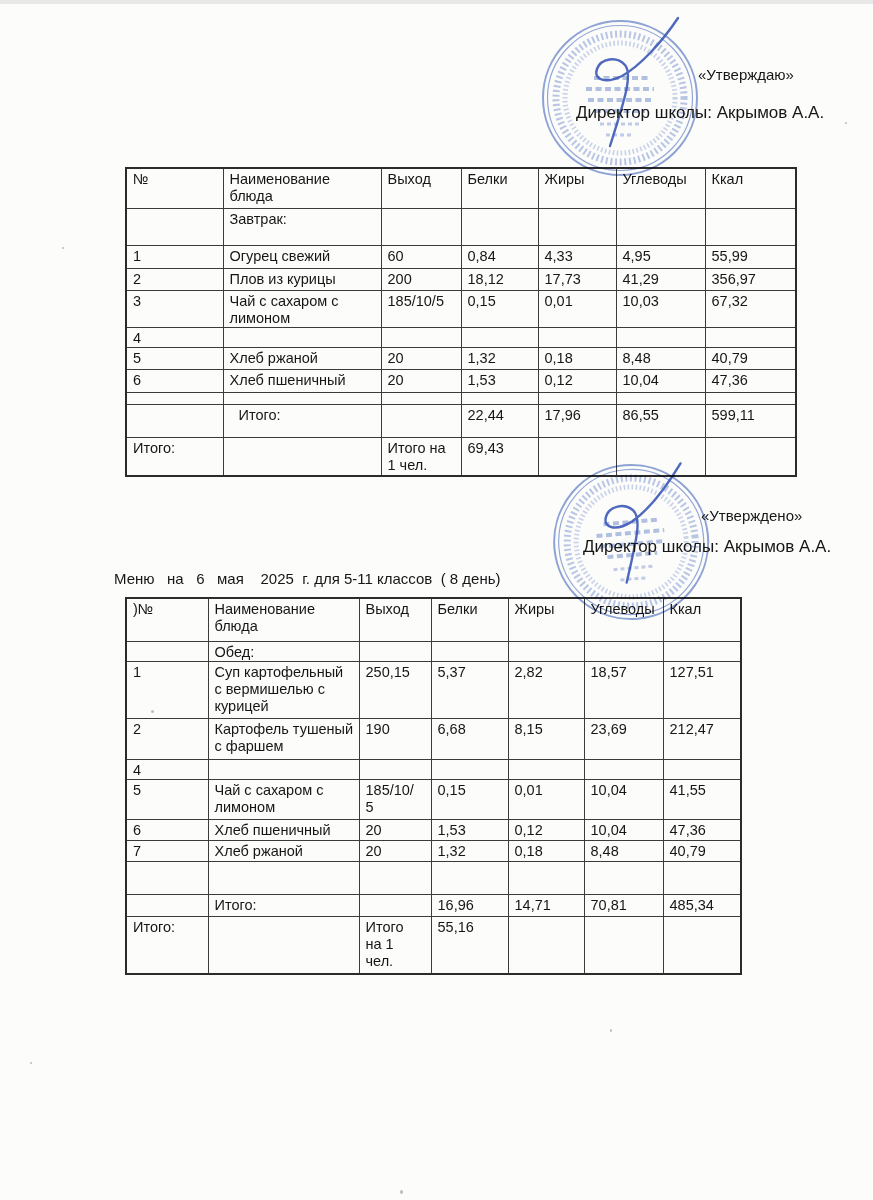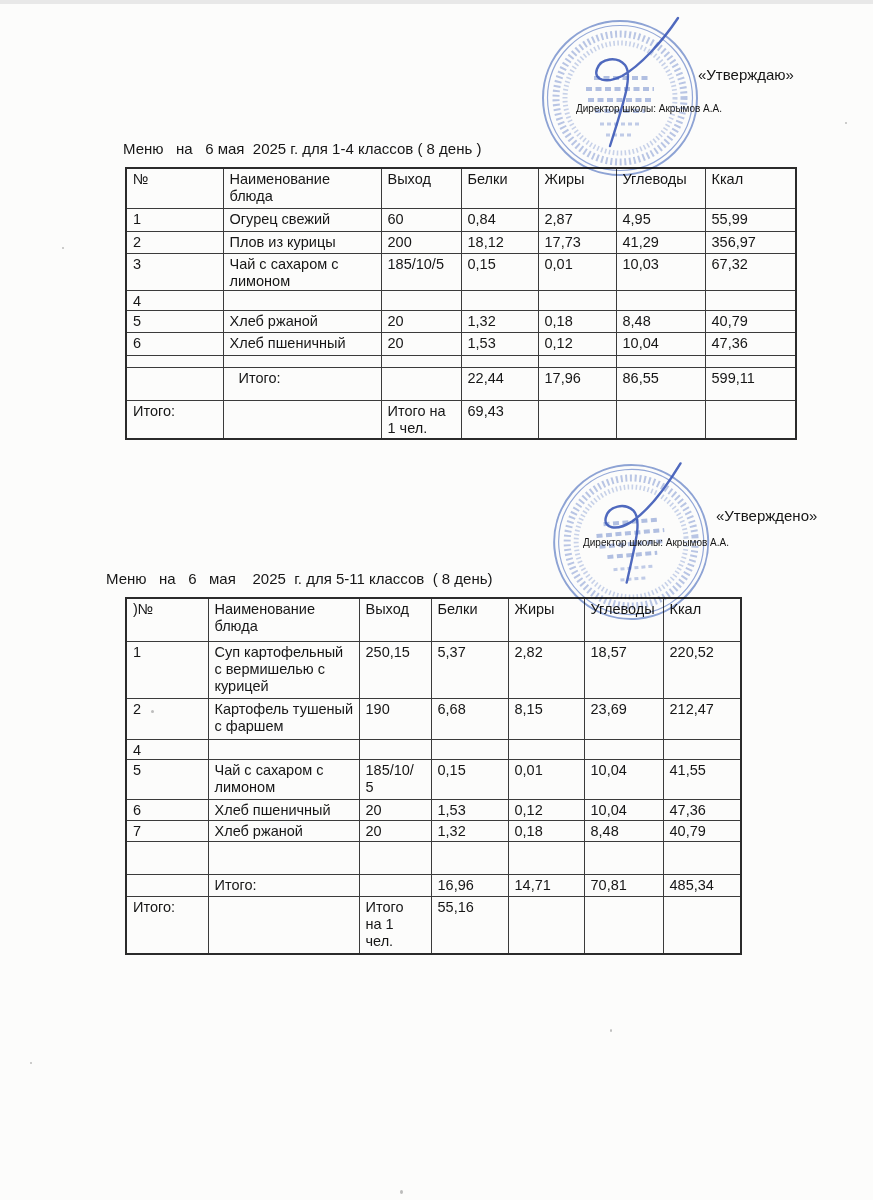--- a/index.html
+++ b/index.html
@@ -1,26 +1,26 @@
 <!DOCTYPE html>
 <html><head>
 <meta charset="utf-8">
 <style>
   html,body{margin:0;padding:0;background:#e8e8e8;}
   .sheet{position:relative;width:873px;height:1200px;background:#fcfcfb;overflow:hidden;
          font-family:"Liberation Sans",sans-serif;color:#1a1a1a;margin:4px auto;}
   .abs{position:absolute;}
   .title{font-size:15px;white-space:pre-wrap;color:#161616;}
   .quote{font-size:15px;color:#161616;z-index:4;}
-  .director{font-size:10px;color:#161616;z-index:4;}
+  .director{font-size:17px;color:#161616;z-index:4;}
   .title1{left:123px;top:136px;}
-  .title2{left:106px;top:566px;text-align:right;}
+  .title2{left:114px;top:566px;text-align:right;}
   .quote1{left:698px;top:62px;}
   .dir1{left:576px;top:99px;}
-  .quote2{left:716px;top:503px;}
+  .quote2{left:701px;top:503px;}
   .dir2{left:583px;top:533px;}
   .tbl{z-index:2;}
   .t1{left:125px;top:163px;}
   .t2{left:125px;top:593px;}
   table{border-collapse:collapse;table-layout:fixed;border:2px solid #2b2b2b;background:transparent;}
   .t1 table{width:670px;}
   .t2 table{width:615px;}
   td,th{border:1.4px solid #3b3b3b;font-weight:normal;text-align:left;vertical-align:top;
         padding:2px 5px 0 6px;font-size:14.5px;line-height:1.18;overflow:hidden;color:#161616;}
   .pad14{padding-left:15px;}
@@ -61,21 +61,20 @@
   </svg>
 
   <svg class="stamp stamp2" width="164" height="164" viewBox="0 0 164 164">
     <use href="#stampg"></use>
     <path d="M138,10 C122,32 102,54 84,64 C68,72 55,68 59,57 C63,46 79,44 87,53 C95,63 86,86 74,124" fill="none" stroke="#2d4cb5" stroke-width="2.4" stroke-linecap="round" opacity="0.9"></path>
   </svg>
 
   <div class="abs quote quote1">«Утверждаю»</div>
   <div class="abs director dir1">Директор школы: Акрымов А.А.</div>
 
-  <div class="abs title title1">Меню   на   6 мая  2025 г. для 1-4 классов ( 8 день )</div>
 
   <div class="abs tbl t1">
     <table>
       <colgroup>
         <col style="width:97px">
           <col style="width:158px">
           <col style="width:80px">
           <col style="width:77px">
         <col style="width:78px">
           <col style="width:89px">
@@ -84,26 +83,35 @@
       <tbody>
           <tr style="height:40px">
         <th>№</th>
         <th>Наименование блюда</th>
         <th>Выход</th>
         <th>Белки</th>
         <th>Жиры</th>
         <th>Углеводы</th>
         <th>Ккал</th>
       </tr>
+      <tr style="height:37px">
+        <td></td>
+        <td>Завтрак:</td>
+        <td></td>
+            <td></td>
+        <td></td>
+            <td></td>
+        <td></td>
+      </tr>
       <tr style="height:23px">
         <td>1</td>
         <td>Огурец  свежий</td>
         <td>60</td>
         <td>0,84</td>
-        <td>2,87</td>
+        <td>4,33</td>
         <td>4,95</td>
         <td>55,99</td>
       </tr>
       <tr style="height:22px">
         <td>2</td>
         <td>Плов из курицы</td>
         <td>200</td>
         <td>18,12</td>
         <td>17,73</td>
         <td>41,29</td>
@@ -195,28 +203,37 @@
       <tbody>
           <tr style="height:43px">
         <th>)№</th>
         <th>Наименование блюда</th>
         <th>Выход</th>
         <th>Белки</th>
         <th>Жиры</th>
         <th class="brk">Углеводы</th>
         <th>Ккал</th>
       </tr>
+      <tr style="height:19px">
+        <td></td>
+        <td>Обед:</td>
+        <td></td>
+            <td></td>
+        <td></td>
+            <td></td>
+        <td></td>
+      </tr>
       <tr style="height:57px">
         <td>1</td>
         <td>Суп картофельный с вермишелью с курицей</td>
         <td>250,15</td>
         <td>5,37</td>
         <td>2,82</td>
         <td>18,57</td>
-        <td>220,52</td>
+        <td>127,51</td>
       </tr>
       <tr style="height:41px">
         <td>2</td>
         <td>Картофель тушеный с фаршем</td>
         <td>190</td>
         <td>6,68</td>
         <td>8,15</td>
         <td>23,69</td>
         <td>212,47</td>
       </tr>

